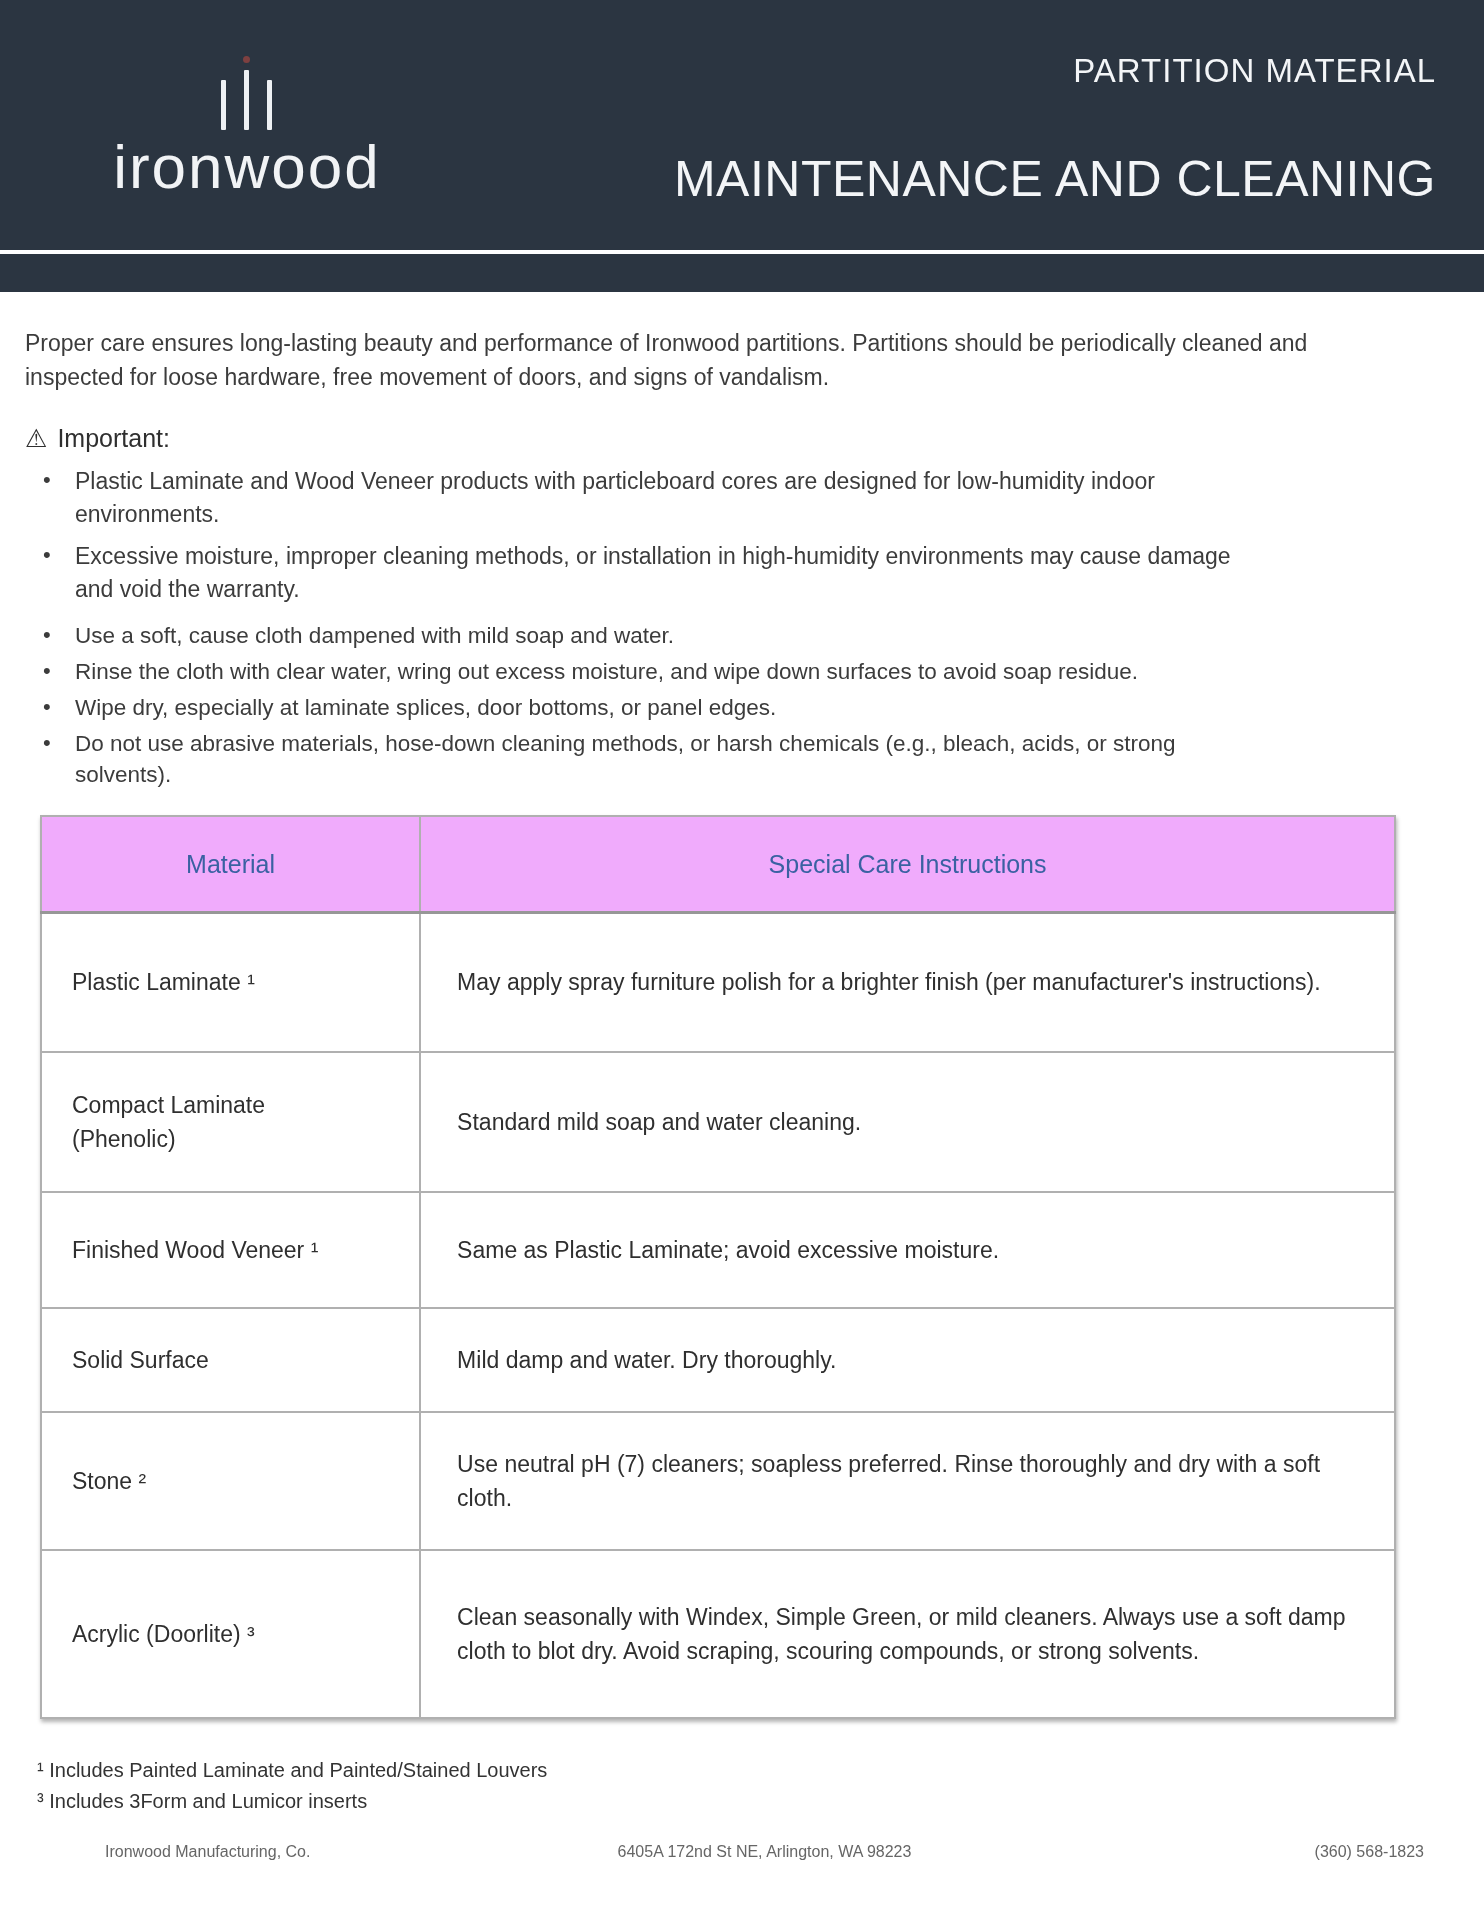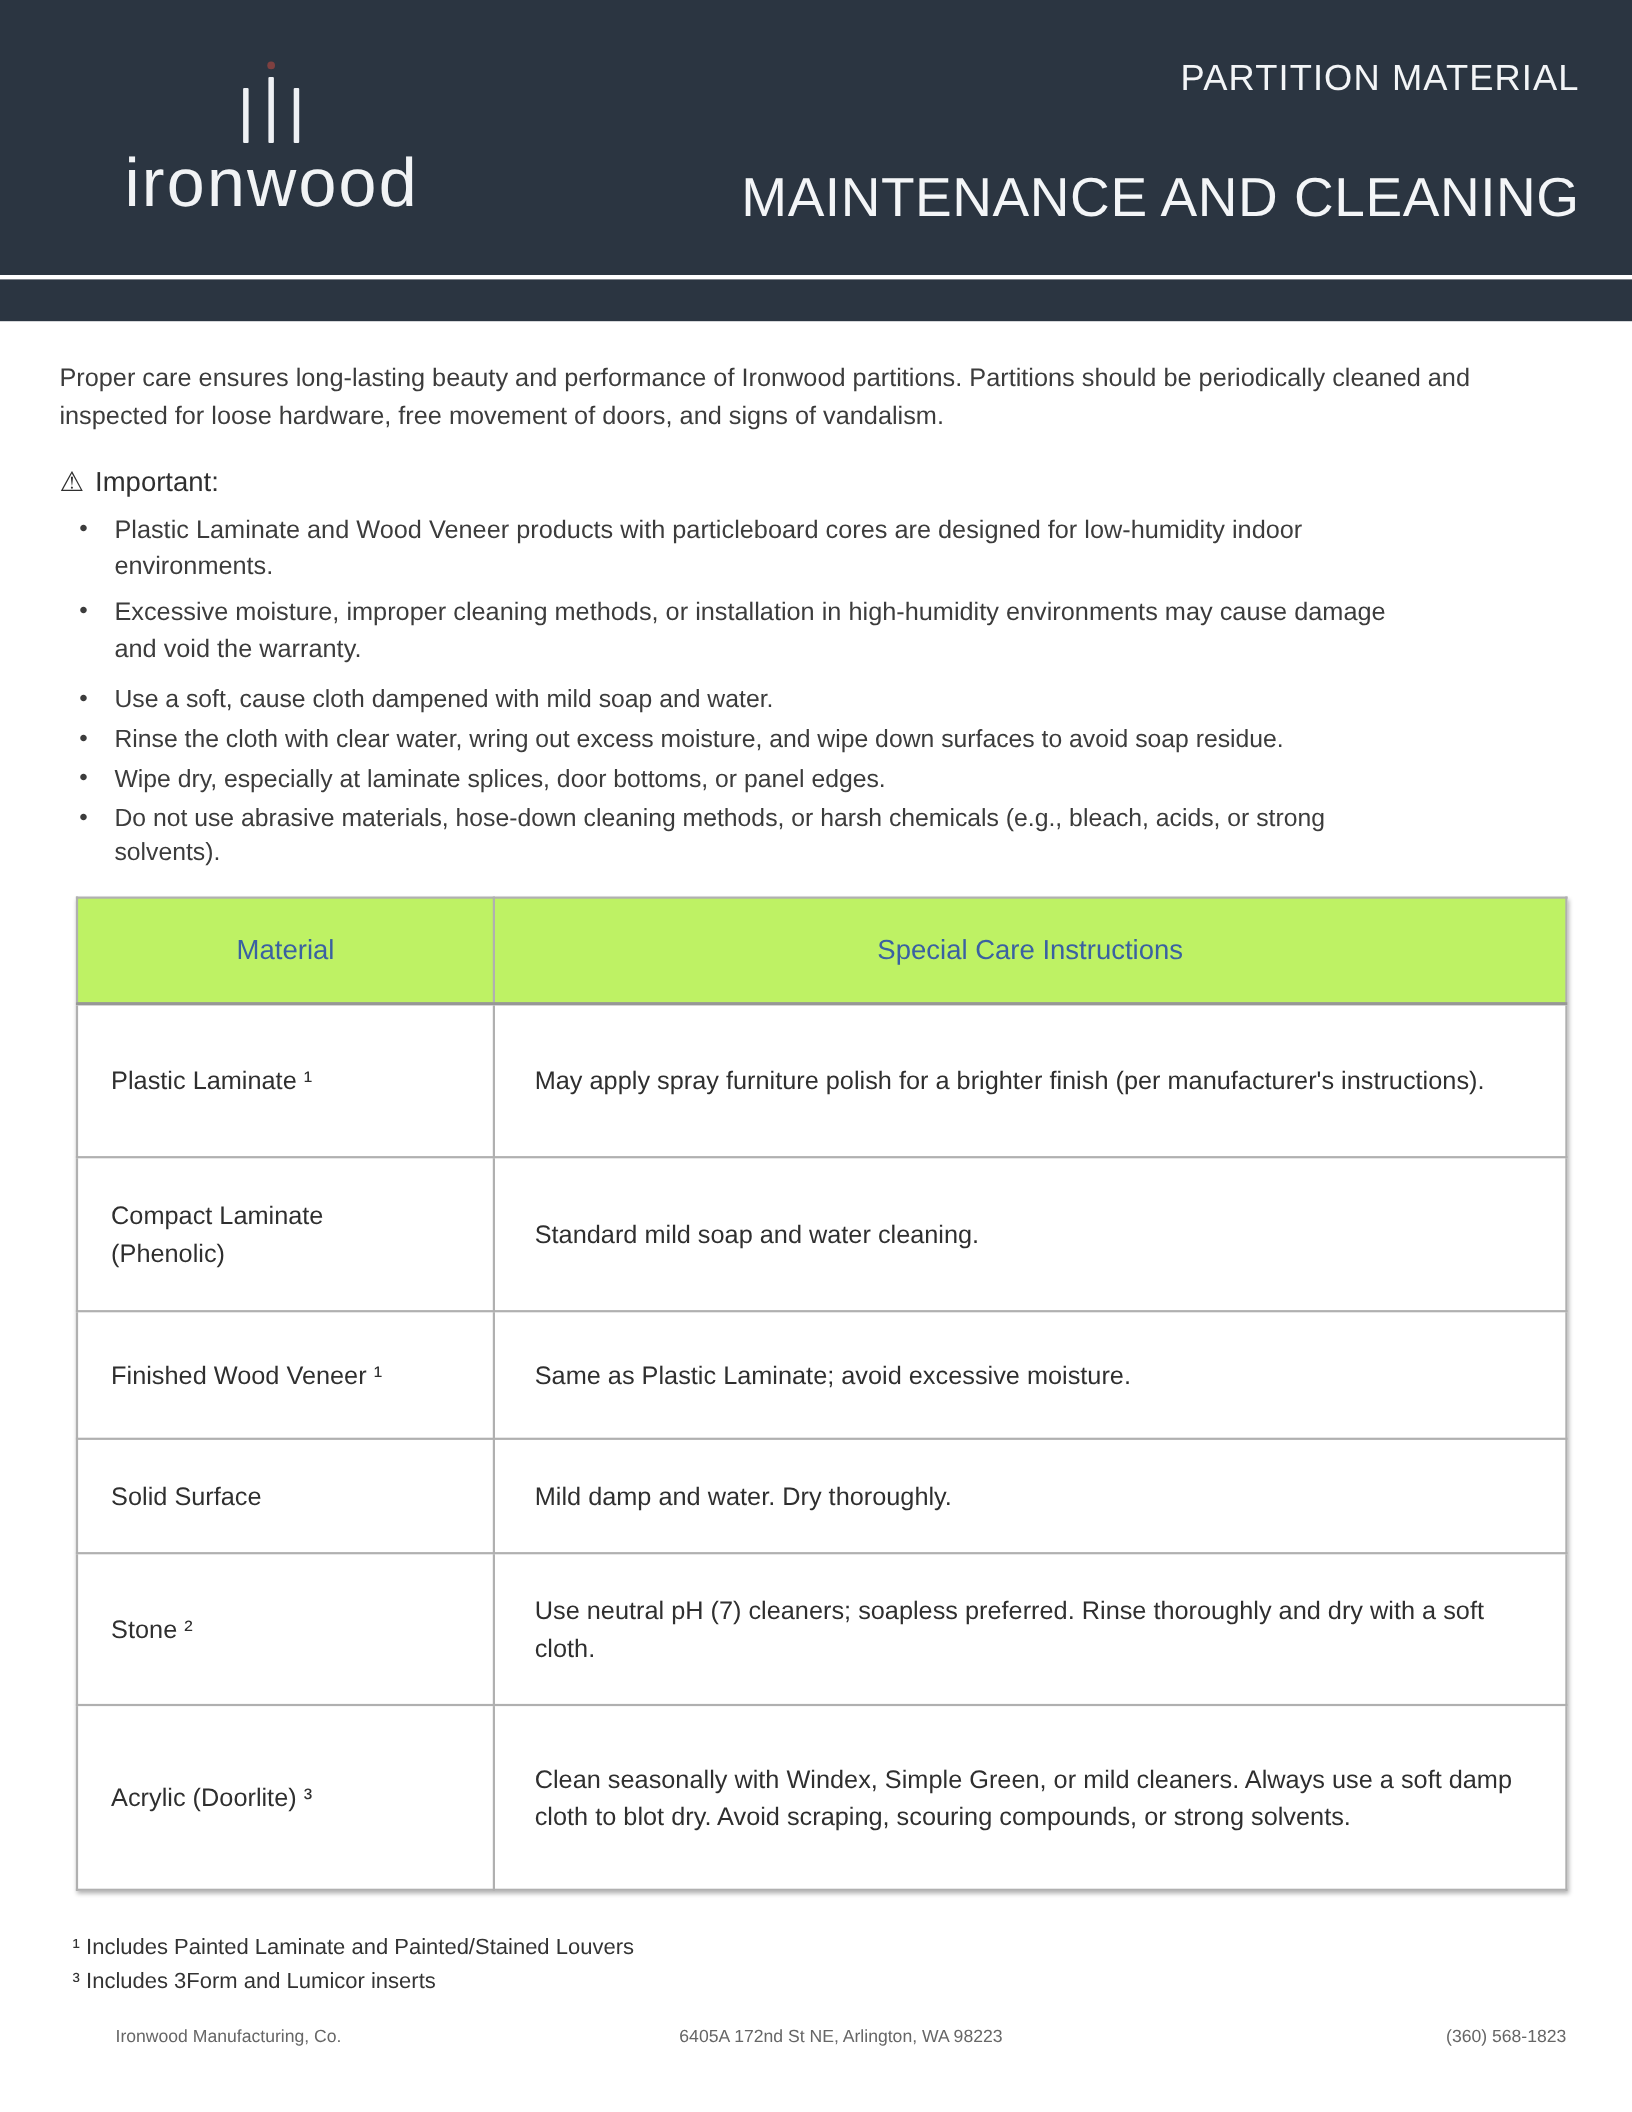--- a/index.html
+++ b/index.html
@@ -25,21 +25,21 @@
               border-radius:50%; background:#7e4040; }
   .logo-text { font-size:62px; font-weight:300; letter-spacing:2px; color:#f1f3f5; line-height:1; }
 
   .header-right { position:absolute; top:0; right:48px; bottom:0; text-align:right; }
   .doc-type  { position:absolute; top:52px; right:0; font-size:33px; letter-spacing:1px;
                color:#f3f5f7; white-space:nowrap; }
   .doc-title { position:absolute; top:150px; right:0; font-size:50px; letter-spacing:0.5px;
                color:#f3f5f7; white-space:nowrap; }
 
   
-  .content { padding:0 54px; }
+  .content { padding:0 25px; }
 
   .intro { margin-top:34px; font-size:23px; line-height:1.48; color:#3c3c3c; max-width:1290px; }
 
   .important-heading { margin-top:30px; font-size:25px; color:#2f2f2f;
                        display:flex; align-items:center; gap:10px; }
   .warn-icon { font-size:25px; line-height:1; color:#2f2f2f; }
 
   ul.bullets { list-style:none; }
   ul.bullets li { position:relative; padding-left:50px; }
   ul.bullets li::before { content:"•"; position:absolute; left:18px; top:-1px; font-size:22px; color:#3c3c3c; }
@@ -52,21 +52,21 @@
   ul.gc { margin-top:14px; max-width:1250px; }
   ul.gc li { font-size:22.5px; line-height:1.42; margin-bottom:4px; color:#3c3c3c; }
 
   
   .care-table { margin:24px 0 0 15px; width:1356px; border-collapse:collapse; table-layout:fixed;
                 border:2px solid #979797; box-shadow:1px 3px 4px rgba(0,0,0,0.30);
                 background:#ffffff; }
   .care-table col.c1 { width:28%; }
   .care-table col.c2 { width:72%; }
   .care-table th, .care-table td { border:2px solid #b0b0b0; vertical-align:middle; }
-  .care-table thead th { background:#bef264; color:#3a61a2; font-weight:400; font-size:25px;
+  .care-table thead th { background:#f0abfc; color:#3a61a2; font-weight:400; font-size:25px;
                          text-align:center; height:96px; border-bottom:3px solid #979797; }
   .care-table td { font-size:23px; line-height:1.5; color:#2f2f2f; }
   .care-table td.mat { padding:10px 62px 10px 30px; }
   .care-table td.ins { padding:10px 28px 10px 36px; }
   .care-table tbody tr:nth-child(1) td { height:140px; }
   .care-table tbody tr:nth-child(2) td { height:140px; }
   .care-table tbody tr:nth-child(3) td { height:116px; }
   .care-table tbody tr:nth-child(4) td { height:104px; }
   .care-table tbody tr:nth-child(5) td { height:138px; }
   .care-table tbody tr:nth-child(6) td { height:168px; }

